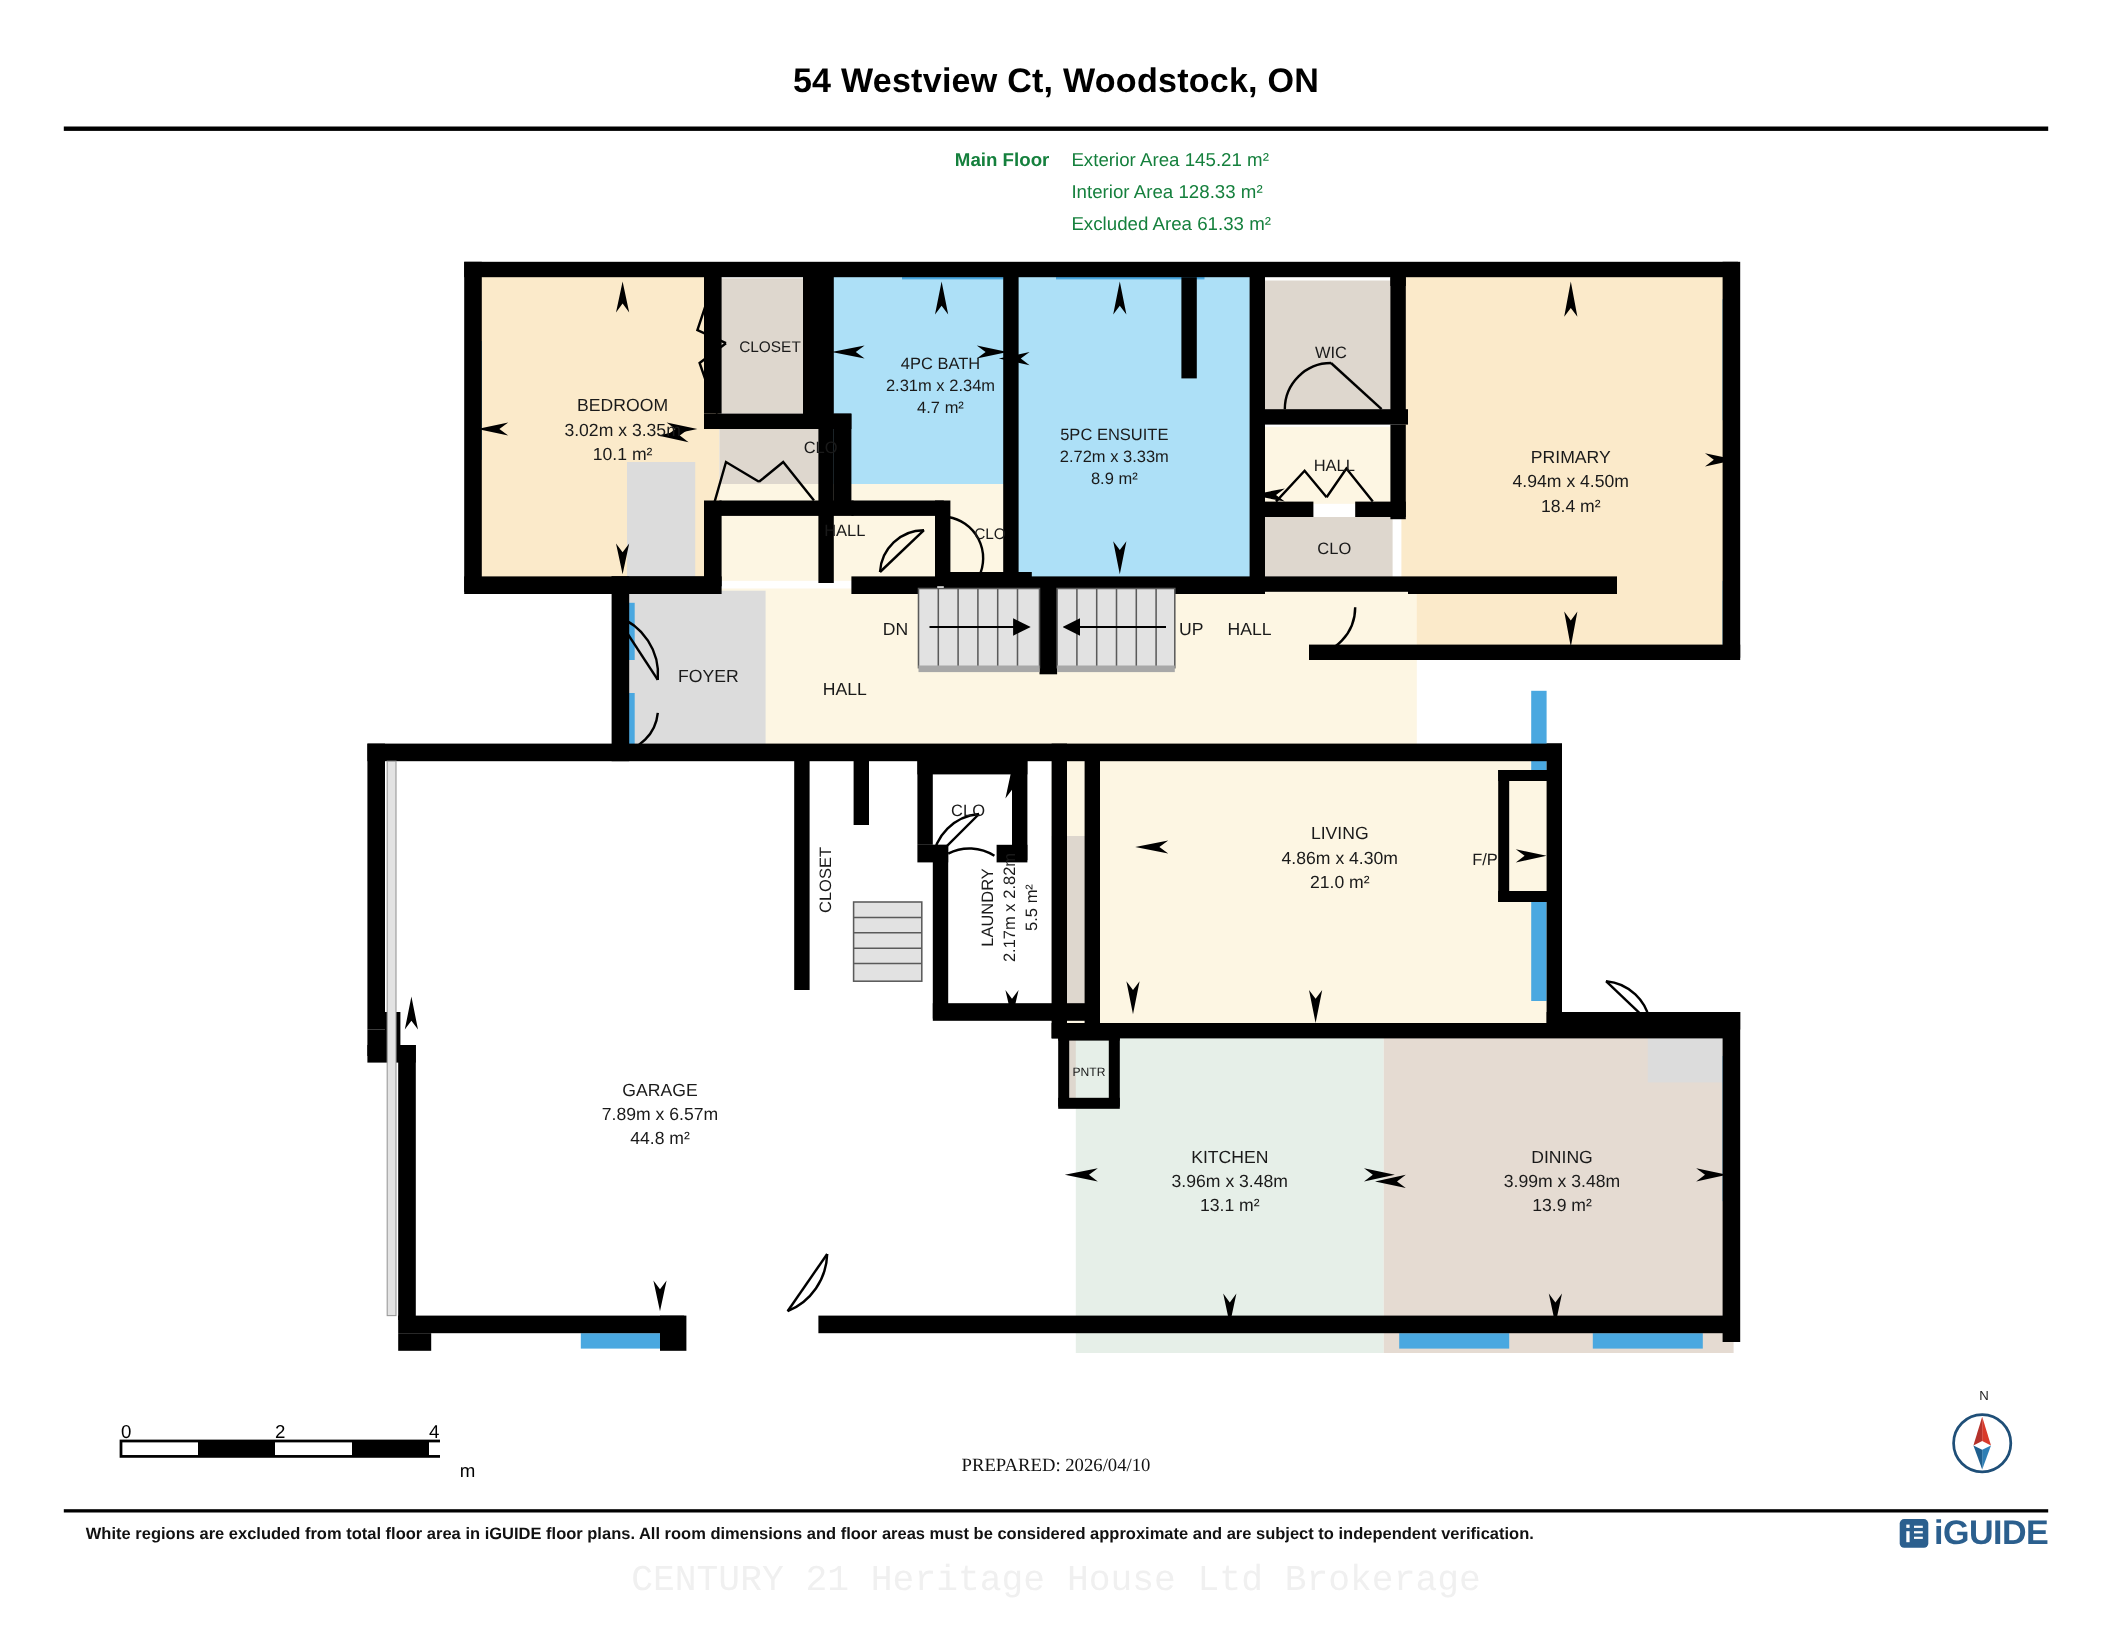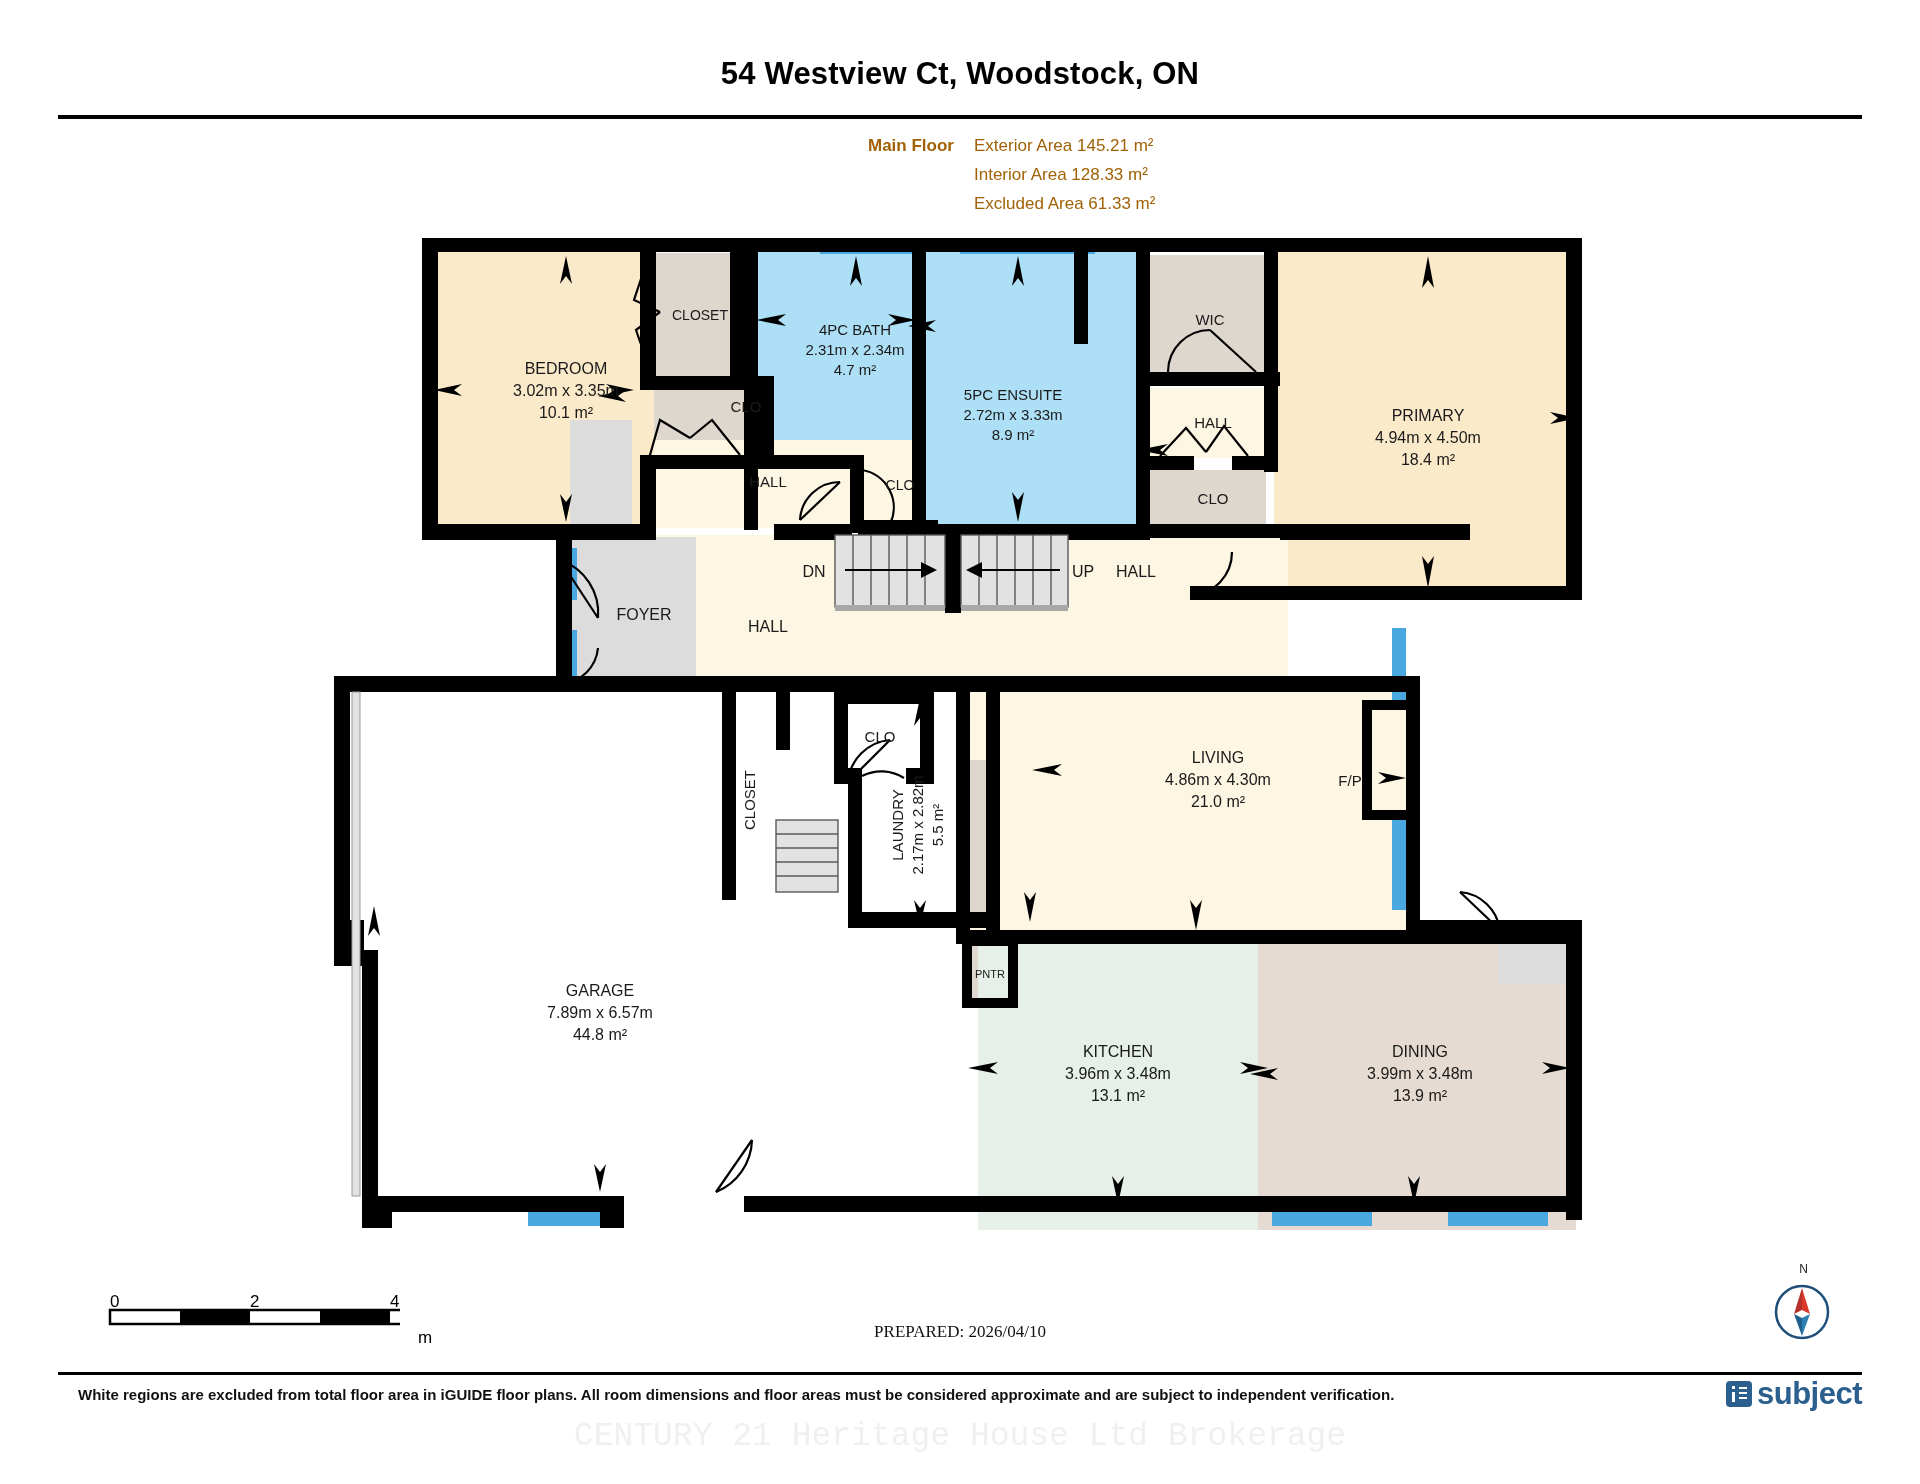--- a/index.html
+++ b/index.html
@@ -28,21 +28,21 @@
   #title-rule {
     position: absolute;
     top: 115px; left: 58px;
     width: 1804px; height: 4px;
     background: #000;
   }
   #summary {
     position: absolute;
     top: 131px; left: 868px;
     font-size: 17px;
-    color: #a16207;
+    color: #15803d;
     line-height: 29px;
   }
   #summary .floor-label {
     font-weight: bold;
     display: inline-block;
     width: 106px;
   }
   #summary .line { white-space: nowrap; }
   #summary .line.indent { padding-left: 106px; }
 
@@ -553,18 +553,18 @@
   <div id="disclaimer">White regions are excluded from total floor area in iGUIDE floor plans. All room dimensions and floor areas must be considered approximate and are subject to independent verification.</div>
 
   <div id="logo">
     <div class="mark">
       <div class="bars">
         <i style="top:0"></i>
           <i style="top:5px"></i>
           <i style="top:10px"></i>
       </div>
     </div>
-    <div class="word">subject</div>
+    <div class="word">iGUIDE</div>
   </div>
 
   <div id="watermark">CENTURY 21 Heritage House Ltd Brokerage</div>
 
 </div>
 
 </body></html>

